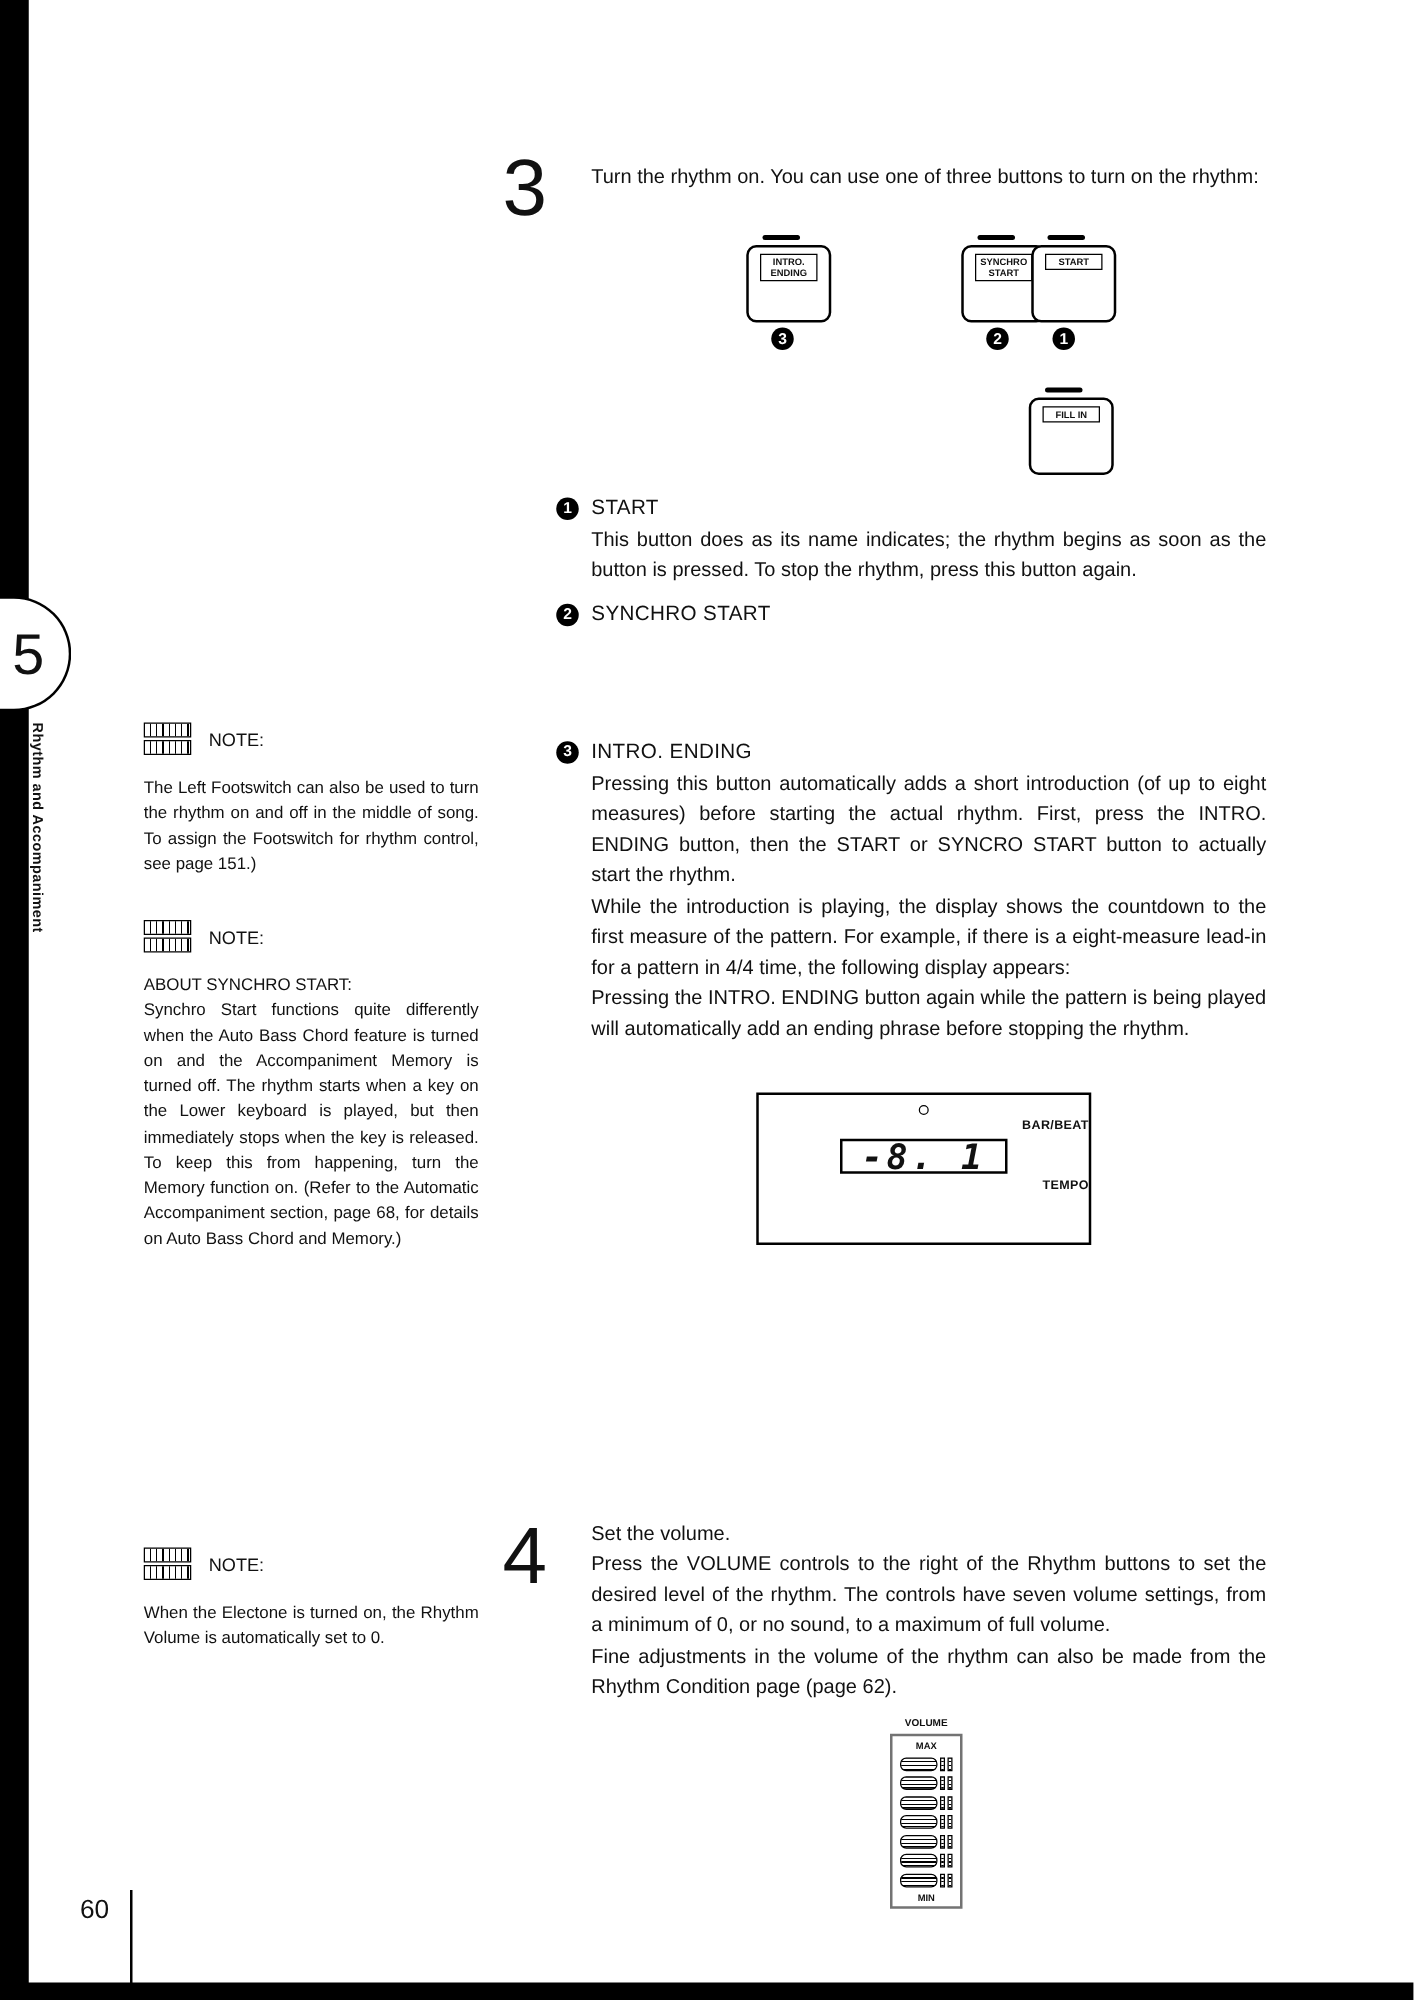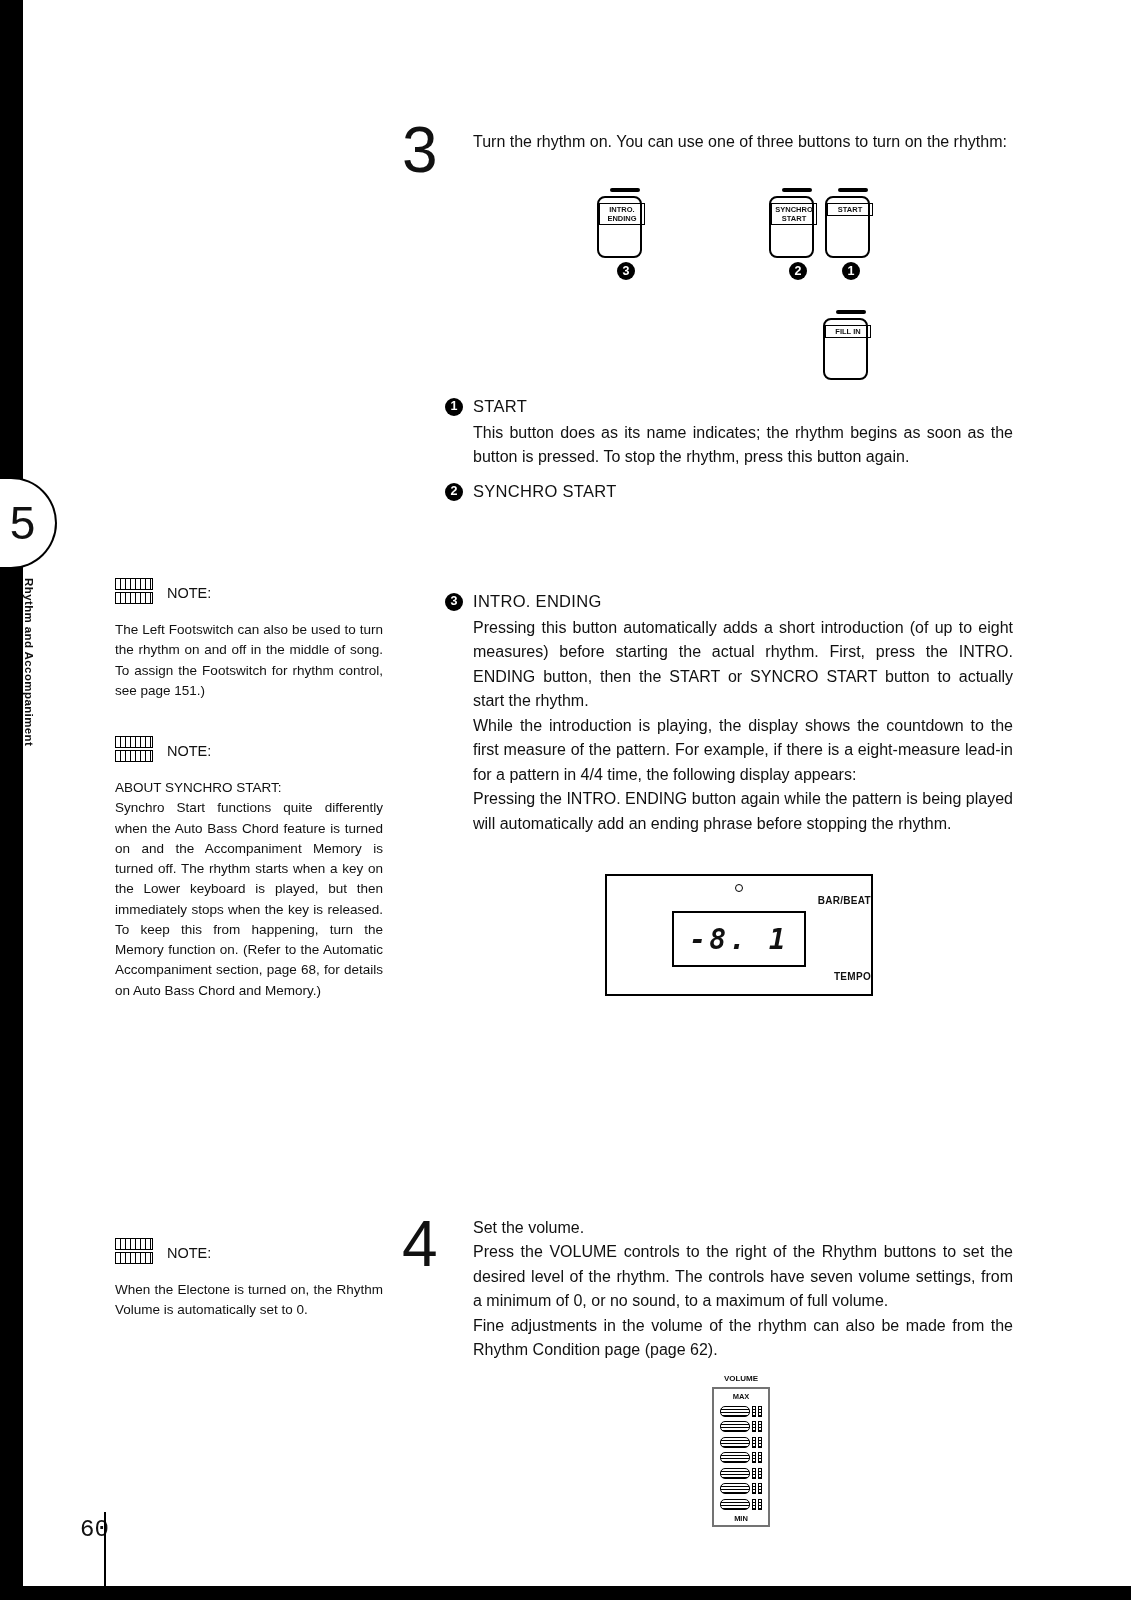--- a/index.html
+++ b/index.html
@@ -16,48 +16,48 @@
   .chapter-tab {
     position:absolute; left:0; top:477px; width:57px; height:92px; background:#fff;
     border:2px solid #000; border-left:none; border-radius:0 46px 46px 0; z-index:2;
     display:flex; align-items:center; justify-content:center; padding-right:10px;
   }
   .chapter-tab span { font-size:46px; font-weight:300; }
   .chapter-title {
     position:absolute; left:23px; top:578px; z-index:2;
     writing-mode:vertical-rl; font-size:11.5px; font-weight:bold; letter-spacing:0.4px;
   }
-  .page-number { position:absolute; left:80px; top:1516px; font-size:24px;font-family:Liberation Mono, monospace; }
+  .page-number { position:absolute; left:64px; top:1516px; font-size:21px; }
   .page-number-rule { position:absolute; left:104px; top:1512px; width:2px; height:88px; background:#000; }
 
   
   .step-number { position:absolute; font-size:64px; font-weight:300; line-height:1; }
   .body-text { font-size:16px; line-height:1.53; text-align:justify; white-space:pre-line; }
   .item-head { display:flex; align-items:center; gap:10px; margin-bottom:5px; }
   .item-title { font-size:16.5px; letter-spacing:0.3px; }
   .item-body { margin-left:28px; }
   .marker {
     width:18px; height:18px; min-width:18px; border-radius:50%; background:#000; color:#fff;
     font-size:12.5px; font-weight:bold; display:inline-flex; align-items:center; justify-content:center; line-height:1;
   }
 
   
   .panel-btn { width:56px; text-align:center; }
   .btn-led { width:30px; height:4px; background:#000; border-radius:2px; margin:0 auto 4px; }
-  .btn-face { width:45px; height:62px; border:2px solid #000; border-radius:8px; background:#fff; padding-top:5px; }
+  .btn-face { width:68px; height:62px; border:2px solid #000; border-radius:8px; background:#fff; padding-top:5px; }
   .btn-label {
     width:46px; margin:0 auto; border:1px solid #000; font-size:7.5px; font-weight:bold;
     line-height:1.2; padding:1px 0; white-space:pre-line; text-align:center;
   }
 
   
   .display-box { width:268px; height:122px; border:2px solid #000; background:#fff; text-align:center; padding-top:8px; }
   .led-dot { width:8px; height:8px; border:1.5px solid #000; border-radius:50%; margin:0 auto 3px; }
   .disp-label { font-size:10px; font-weight:bold; letter-spacing:0.3px;text-align:right; }
-  .seg-window { width:134px; height:56px; border:2px solid #000; margin:5px auto 4px; display:flex; align-items:center; justify-content:center; }
+  .seg-window { width:134px; height:28px; border:2px solid #000; margin:5px auto 4px; display:flex; align-items:center; justify-content:center; }
   .seg-text { font-family:"DejaVu Sans Mono",monospace; font-style:italic; font-weight:bold; font-size:28px; letter-spacing:3px; }
 
   
   .leadin-box { width:534px; border:2px solid #000; padding:16px 20px 18px; background:#fff; }
   .leadin-title { font-size:19px; letter-spacing:0.5px; display:inline-block; border-bottom:1.5px solid #000; padding-bottom:3px; margin-bottom:12px; }
 
   
   .vol-wrap { width:76px; text-align:center; }
   .vol-title { font-size:8px; font-weight:bold; margin-bottom:4px; }
   .vol-box { width:58px; margin:0 auto; border:2px solid #737373; padding:3px 0 2px; background:#fff; }

